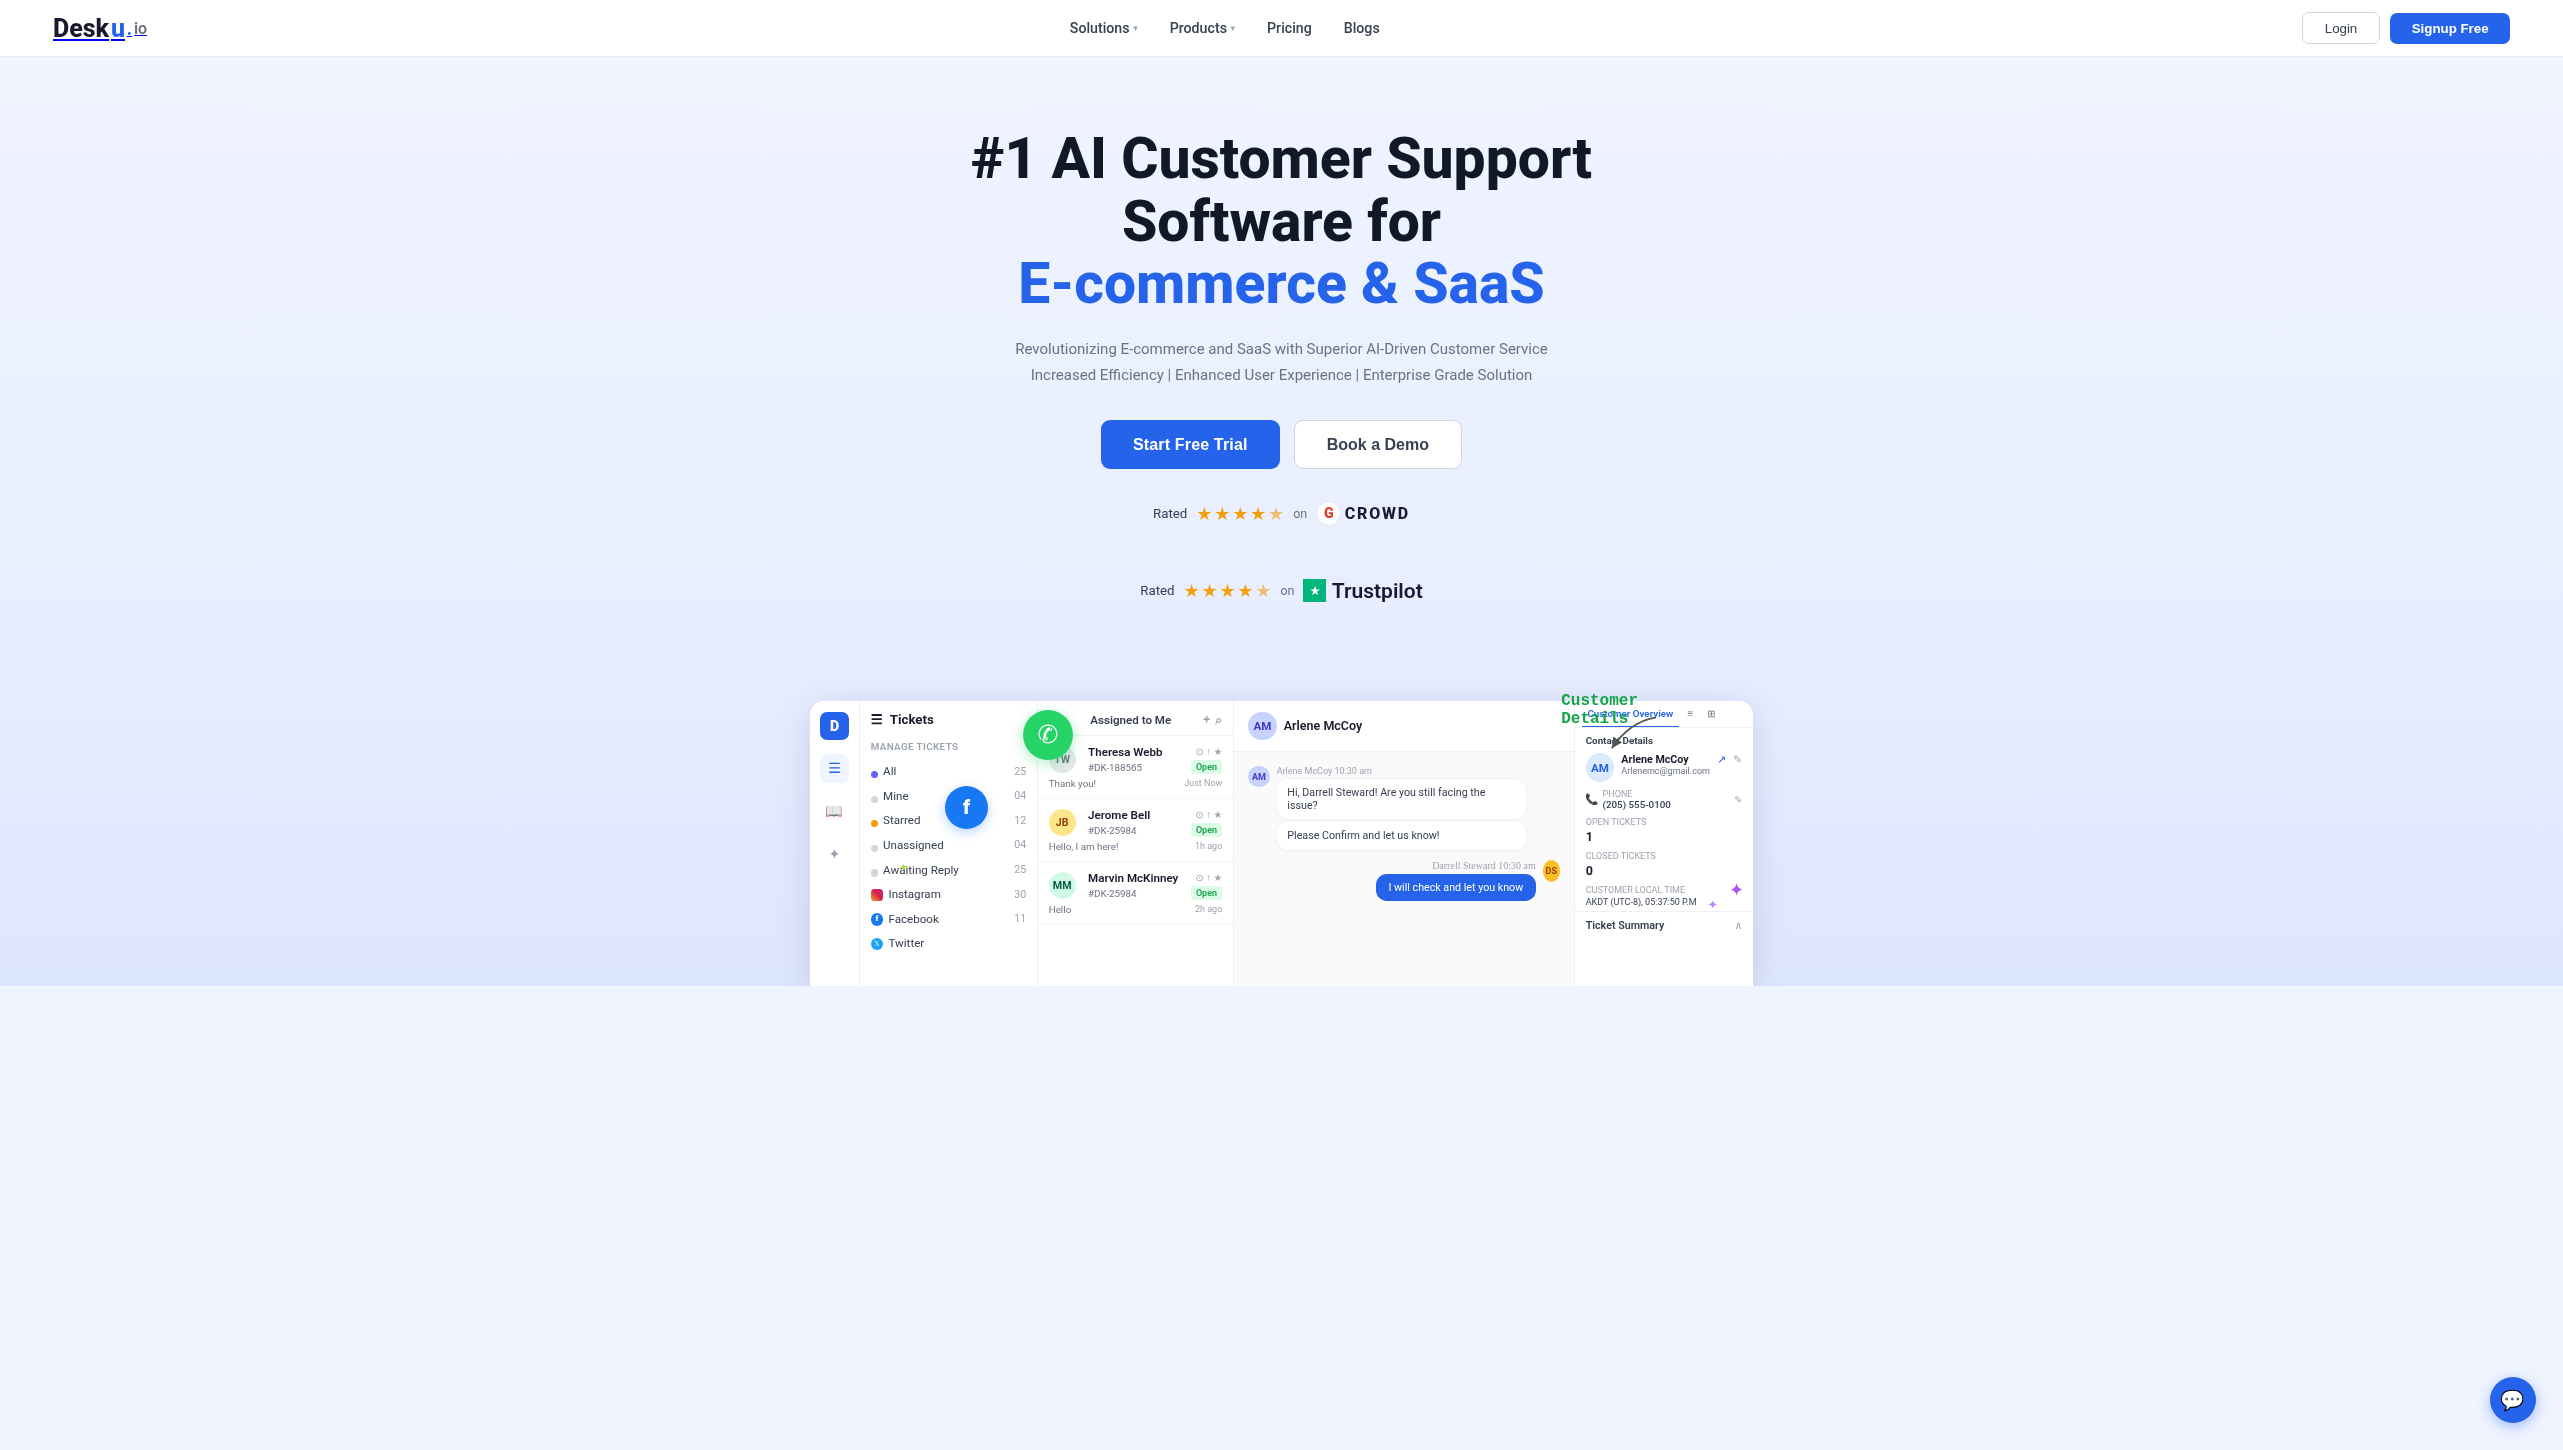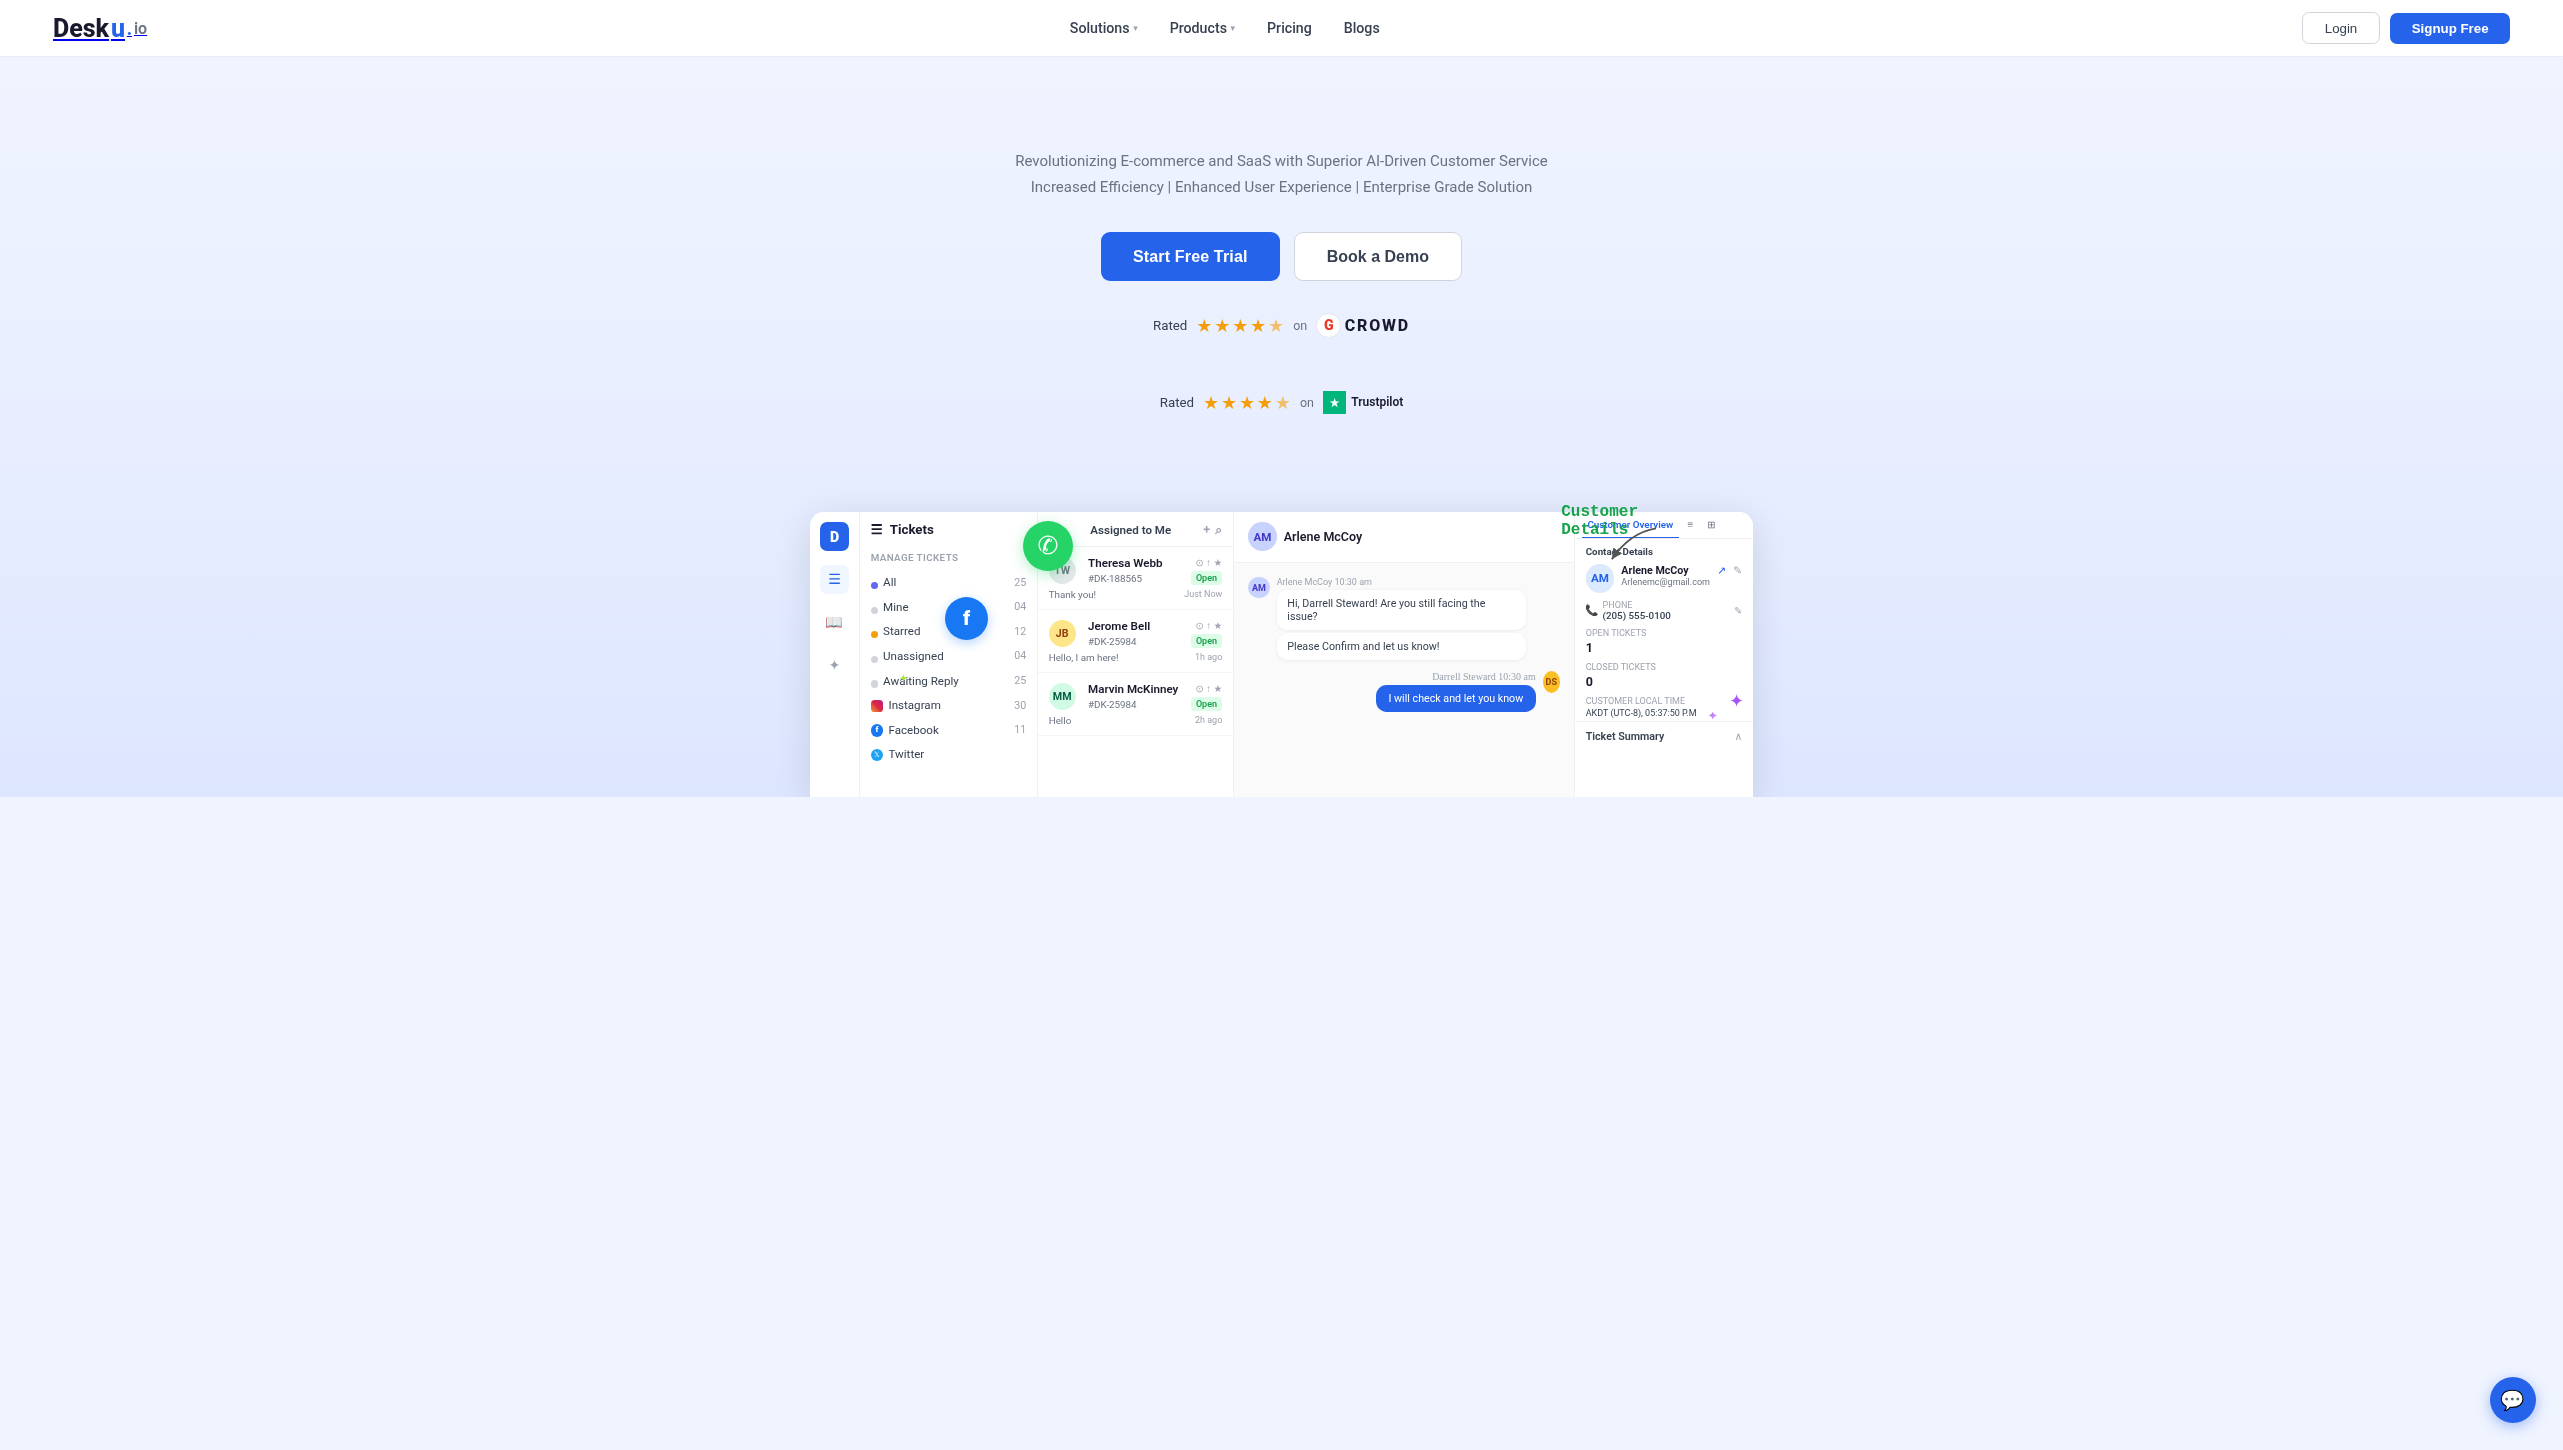--- a/index.html
+++ b/index.html
@@ -187,21 +187,21 @@
       width: 23px;
       height: 23px;
       background: #00b67a;
       display: flex;
       align-items: center;
       justify-content: center;
       color: #fff;
       font-size: 12.5px;
     }
     .trustpilot-text {
-      font-size: 12px;
+      font-size: 21px;
       font-weight: 600;
       color: #1a1a2e;
     }
 
     
     .dashboard-section {
       padding: 27px 36px 0;
       background: linear-gradient(180deg, #e8eeff 0%, #dde6ff 100%);
       position: relative;
       min-height: 320px;
@@ -560,20 +560,24 @@
         </a>
       </li>
   </ul>
   <div class="nav-actions">
     <button class="btn-login">Login</button>
     <button class="btn-signup">Signup Free</button>
   </div>
 </nav>
 
 <section class="hero">
+  <h1 class="hero-title">
+    <span>#1 AI Customer Support Software for</span>
+    <span class="hero-title-blue">E-commerce &amp; SaaS</span>
+  </h1>
   <p class="hero-subtitle">
     <span>Revolutionizing E-commerce and SaaS with Superior AI-Driven Customer Service</span><br>
     <span>Increased Efficiency | Enhanced User Experience | Enterprise Grade Solution</span>
   </p>
   <div class="hero-cta">
     <button class="btn-trial">Start Free Trial</button>
     <button class="btn-demo">Book a Demo</button>
   </div>
 
   <div class="ratings">

